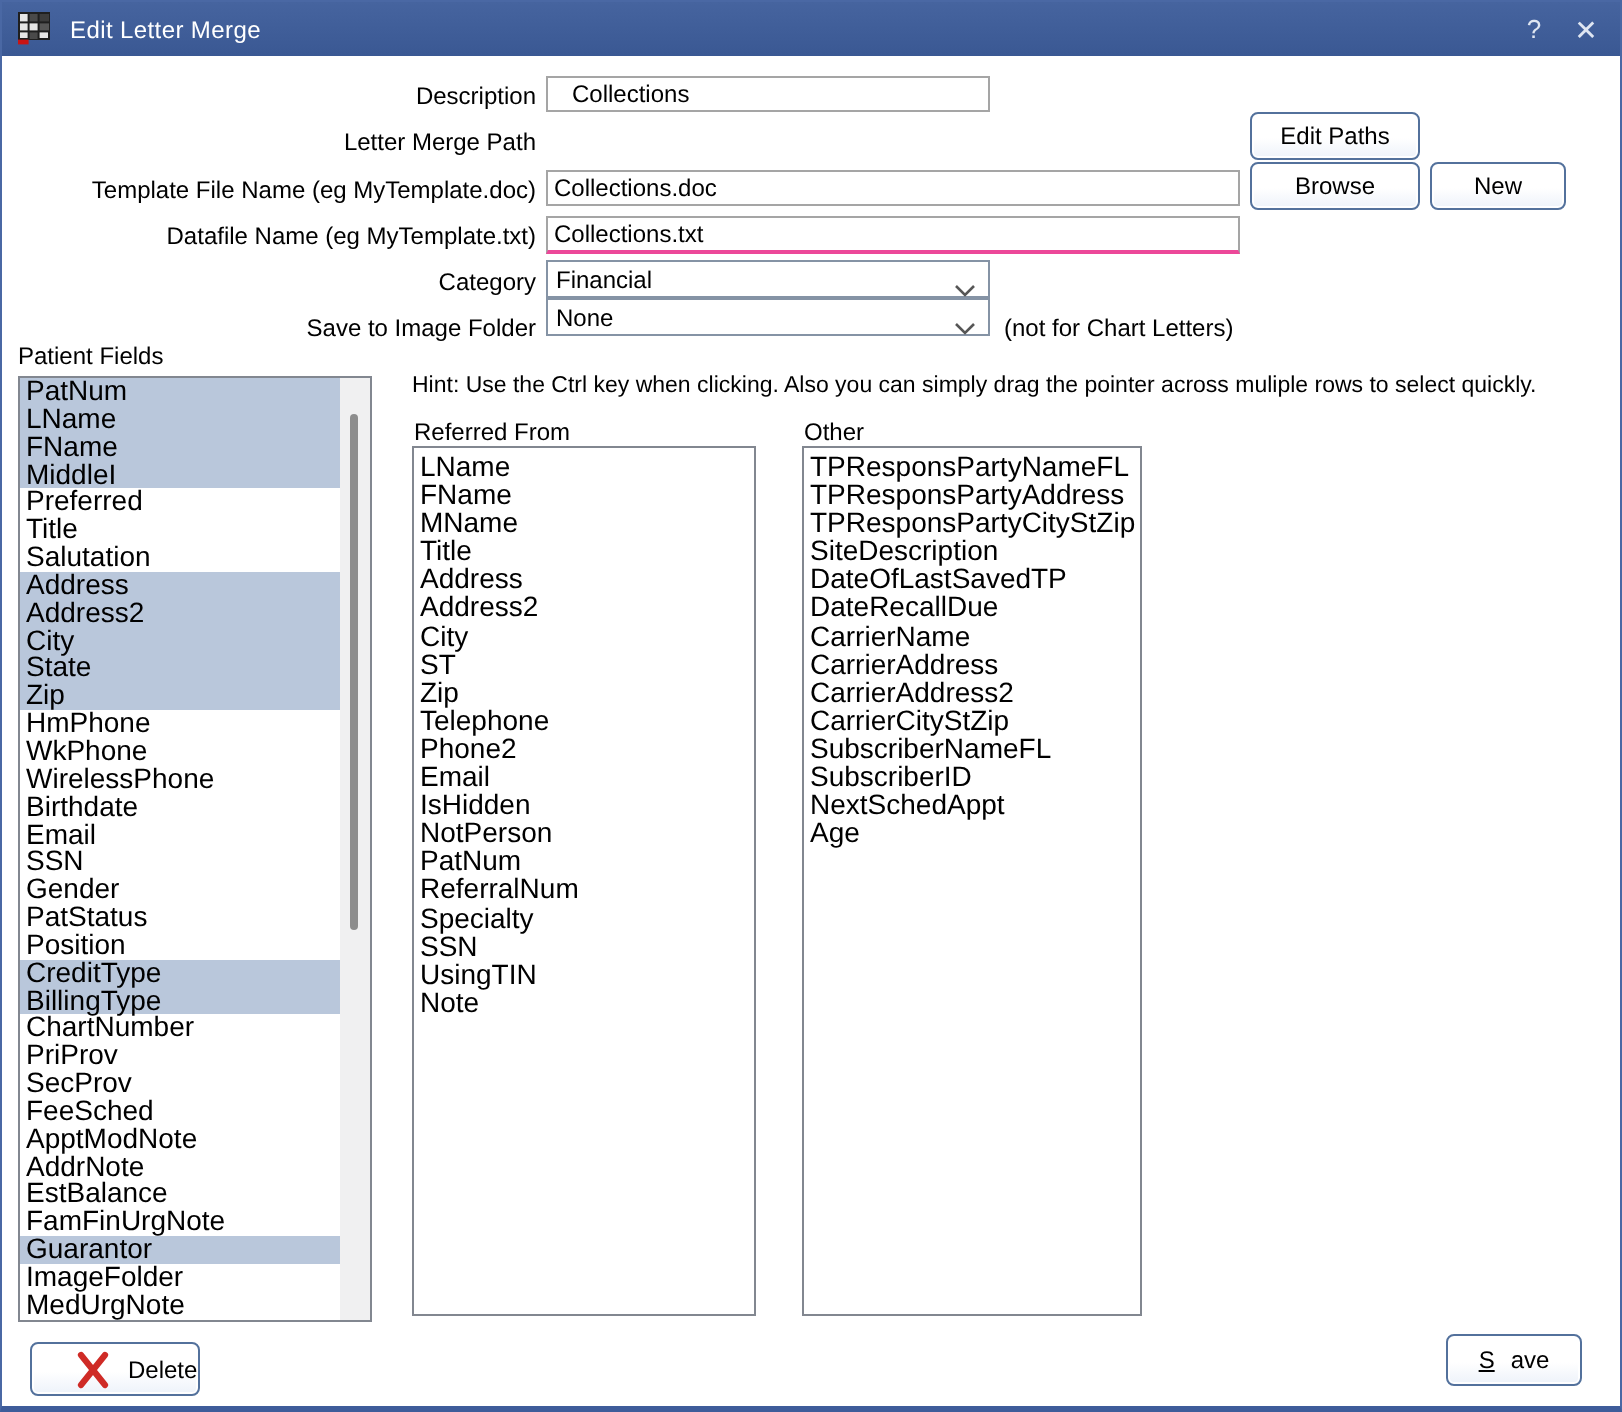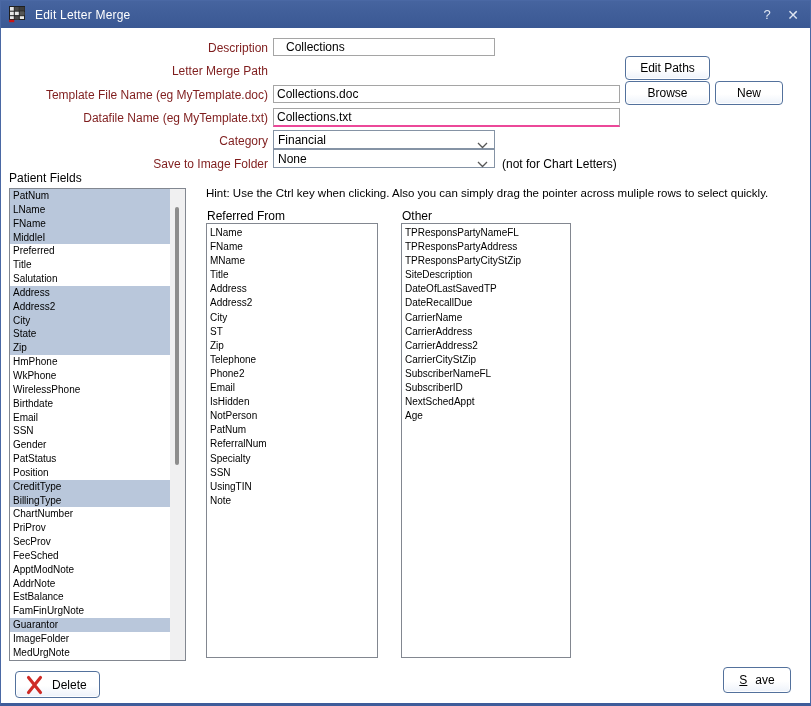--- a/index.html
+++ b/index.html
@@ -20,21 +20,21 @@
   .tb-btn {
     position:absolute; top:0; height:27px; width:30px; color:#dfe6f2;
     display:flex; align-items:center; justify-content:center;
     font-size:13px; cursor:default;
   }
   .help-btn { right:28px; }
   .close-btn { right:2px; font-size:14px; }
   
   .form-label {
     position:absolute; left:0; width:267px; text-align:right;
-    font-size:12px; color:#7f1d1d; white-space:nowrap;
+    font-size:12px; color:#000000; white-space:nowrap;
   }
   .tb {
     position:absolute; border:1px solid #a5a5a5; background:#fff;
     font-family:inherit; font-size:12px; color:#000; padding:0 3px; outline:none;
   }
   .tb.readonly { background:#e9e9e9; }
   .tb.focused { border-bottom:2px solid #ec4899; }
   .combo {
     position:absolute; border:1px solid #8593a5; background:#fff;
     font-size:12px; color:#000; display:flex; align-items:center; padding-left:4px;
@@ -47,21 +47,21 @@
     background:linear-gradient(#ffffff 55%, #edf2fa);
     box-shadow:inset 0 0 0 1px rgba(255,255,255,.9);
     font-size:12px; color:#000; display:flex; align-items:center; justify-content:center;
     cursor:default; gap:8px;
   }
   
   .section-label { position:absolute; font-size:12px; color:#000; }
   .hint { position:absolute; left:205px; top:186px; width:600px; font-size:11.5px; color:#000; }
   .list {
     position:absolute; border:1px solid #828790; background:#fff;
-    overflow:hidden; font-size:10px; color:#000;
+    overflow:hidden; font-size:14px; color:#000;
   }
   .list .items { position:absolute; inset:0; }
   .list-item { padding-left:3px; white-space:nowrap; }
   .patient .list-item { height:13.85px; line-height:13.85px; margin-right:15px; }
   .plain .list-item { height:14.1px; line-height:14.1px; }
   .plain .items { padding-top:2px; }
   .list-item.selected { background:#b9c7db; }
   .vscroll { position:absolute; top:0; right:0; bottom:0; width:15px; background:#f0f0f1; }
   .vthumb { position:absolute; left:5px; width:4px; top:18px; height:258px; background:#8d8d8d; border-radius:2px; }
   u { text-decoration:underline; }
@@ -208,21 +208,21 @@
         <div class="list-item">CarrierAddress</div>
         <div class="list-item">CarrierAddress2</div>
         <div class="list-item">CarrierCityStZip</div>
         <div class="list-item">SubscriberNameFL</div>
         <div class="list-item">SubscriberID</div>
         <div class="list-item">NextSchedAppt</div>
         <div class="list-item">Age</div>
       </div>
   </div>
 
-  <button class="btn" style="left:14px; top:670px; width:85px; height:27px; justify-content:flex-start; padding-left:9px;">
+  <button class="btn" style="left:14px; top:670px; width:85px; height:27px; justify-content:flex-start; padding-left:21px;">
     <span style="display:inline-flex;">
       <svg width="19" height="20" viewBox="0 0 19 20">
         <path d="M3.5 2.5 L15.5 17.5 M15.5 2.5 L3.5 17.5" stroke="#cf2b26" stroke-width="3.1" stroke-linecap="round" fill="none"></path>
       </svg>
     </span>
     <span>Delete</span>
   </button>
   <button class="btn" style="left:722px; top:666px; width:68px; height:26px;"><u>S</u>ave</button>
 
 </div>

